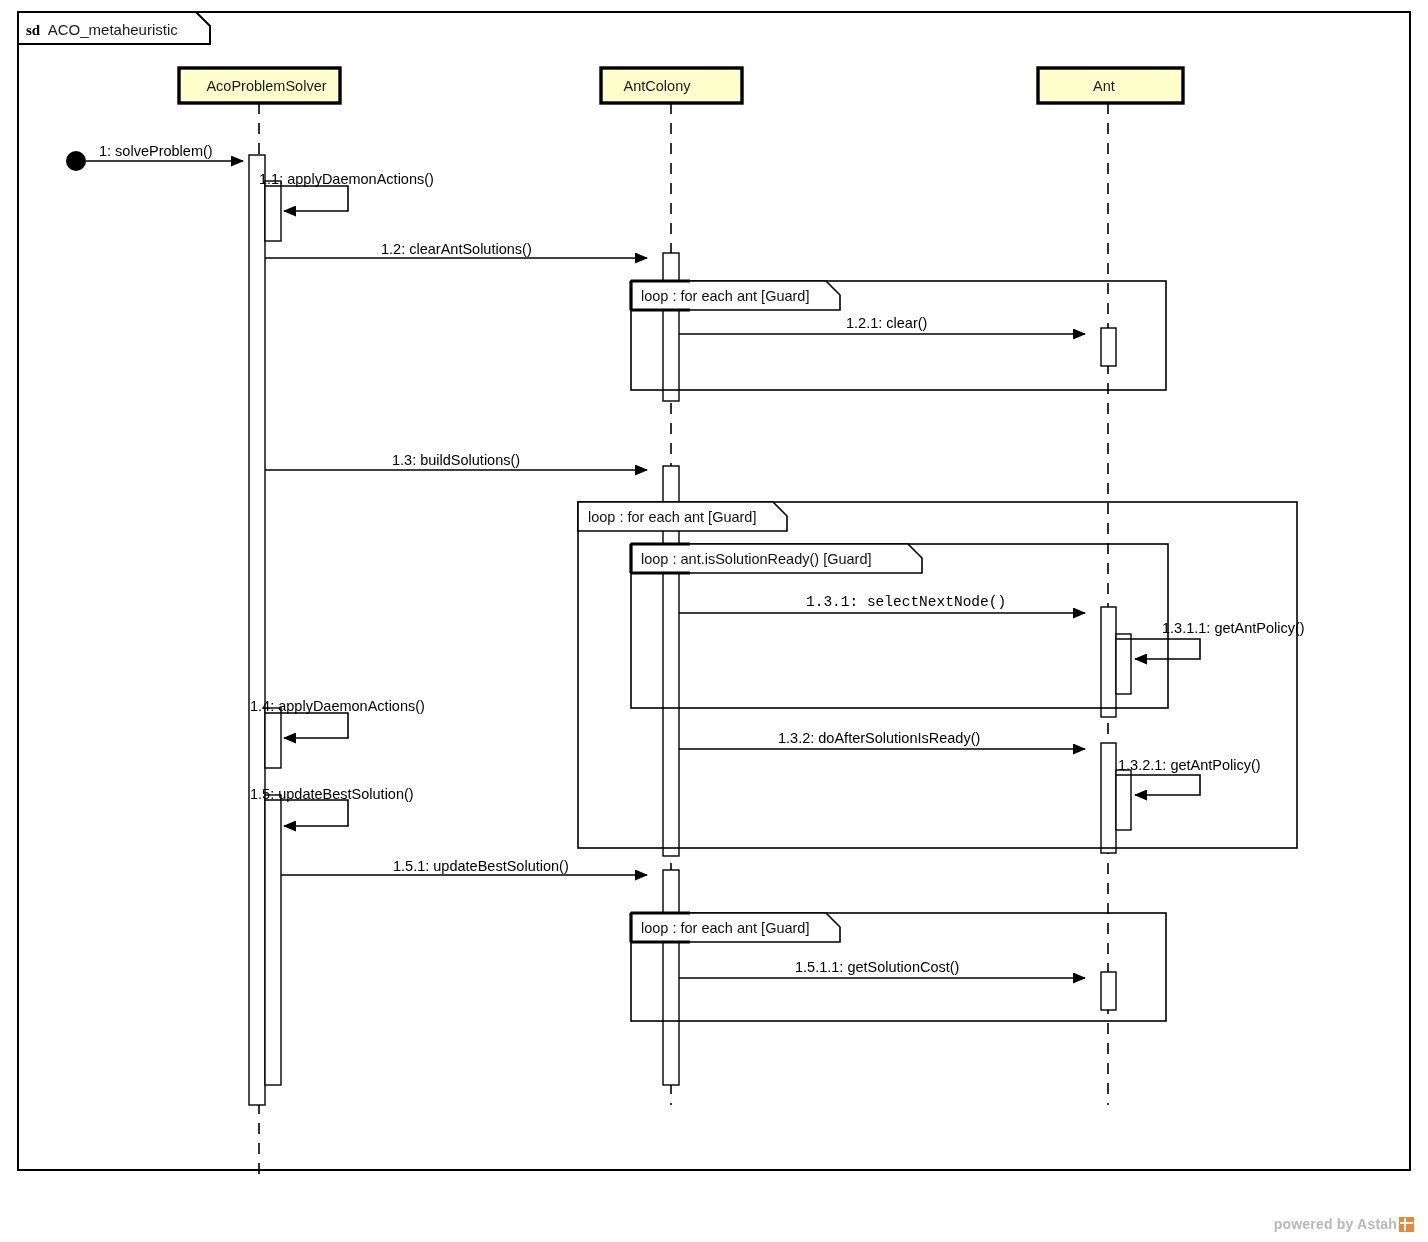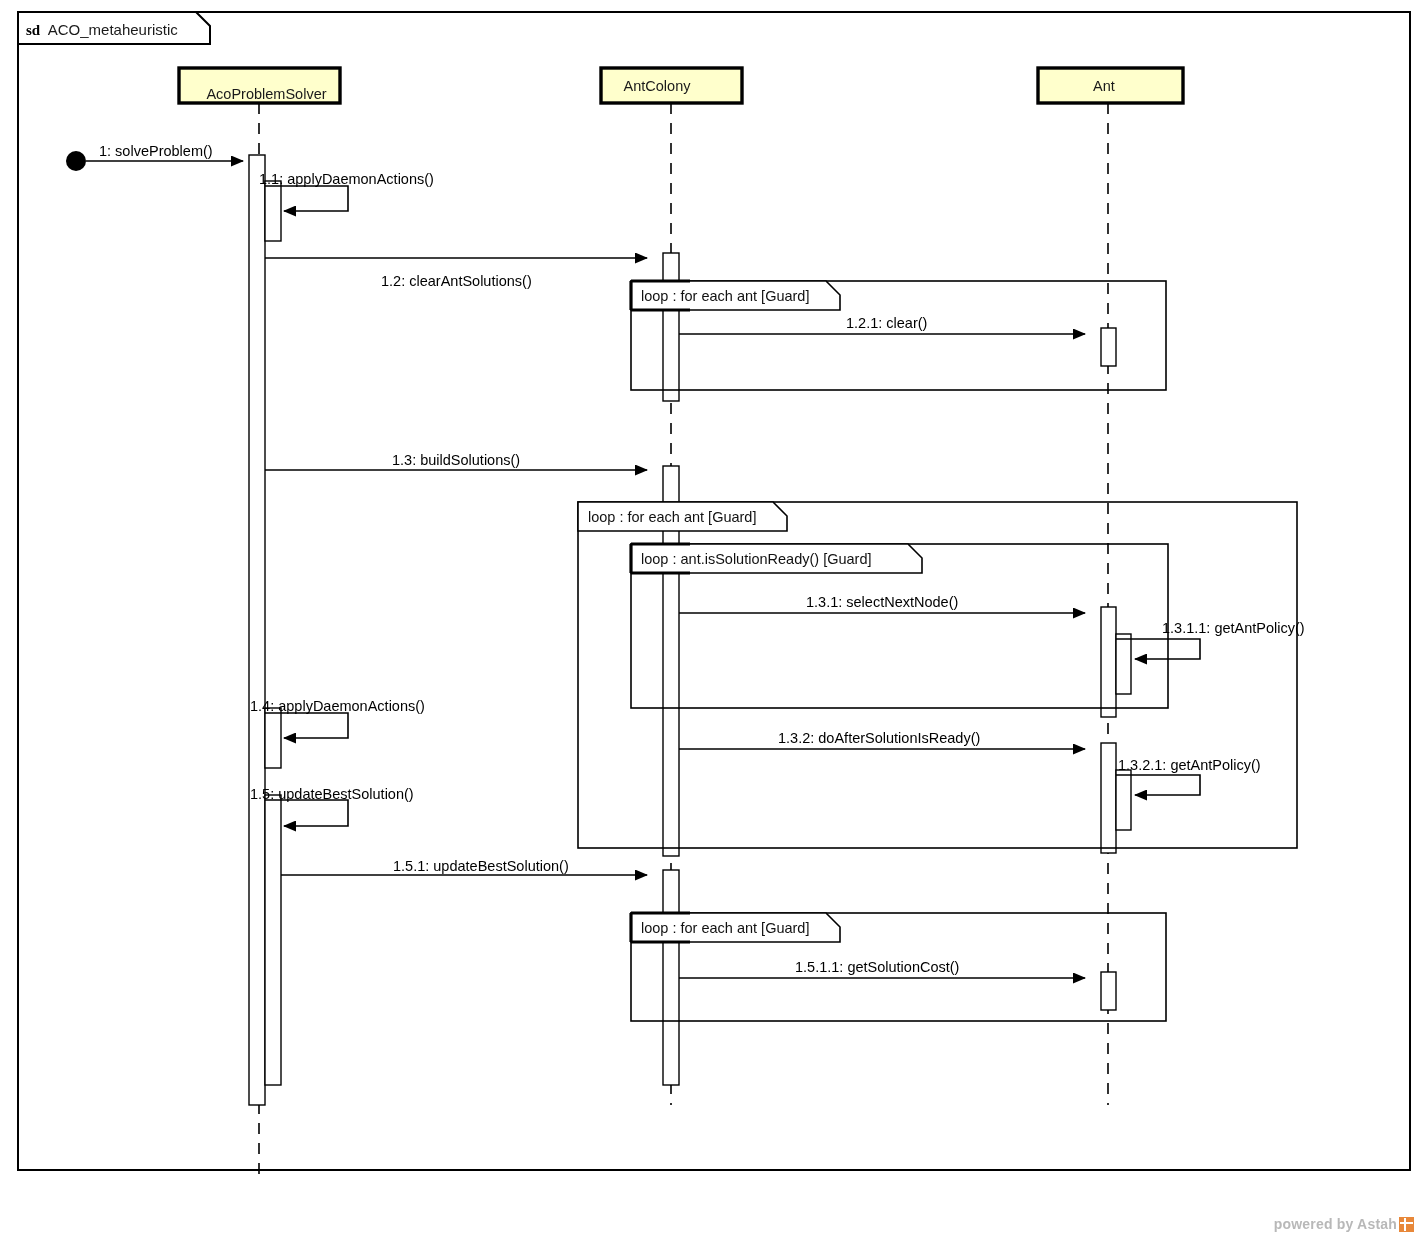--- a/index.html
+++ b/index.html
@@ -216,30 +216,30 @@
   <g>
     <line x1="679" y1="978" x2="1085" y2="978" stroke="#000" stroke-width="1.6" marker-end="url(#filledArrow)"></line>
   </g>
 </svg>
 
 <div class="frame-name" style="left:26px; top:22px;">
   <b>sd</b>&nbsp;
   <span>ACO_metaheuristic</span>
 </div>
 
-<div class="lifeline-name" style="left:179px; top:87px; width:175px;">AcoProblemSolver</div>
+<div class="lifeline-name" style="left:179px; top:79px; width:175px;">AcoProblemSolver</div>
 <div class="lifeline-name" style="left:601px; top:79px; width:112px;">AntColony</div>
 <div class="lifeline-name" style="left:1038px; top:79px; width:132px;">Ant</div>
 
 <div class="lbl msg-lbl" style="left:99px; top:144px;">1: solveProblem()</div>
 <div class="lbl msg-lbl" style="left:259px; top:172px;">1.1: applyDaemonActions()</div>
-<div class="lbl msg-lbl" style="left:381px; top:242px;margin-top:32px;">1.2: clearAntSolutions()</div>
+<div class="lbl msg-lbl" style="left:381px; top:242px;">1.2: clearAntSolutions()</div>
 <div class="lbl msg-lbl" style="left:846px; top:316px;">1.2.1: clear()</div>
 <div class="lbl msg-lbl" style="left:392px; top:453px;">1.3: buildSolutions()</div>
-<div class="lbl msg-lbl" style="left:806px; top:595px;">1.3.1: selectNextNode()</div>
+<div class="lbl msg-lbl" style="left:806px; top:595px;font-family:Liberation Mono, monospace;">1.3.1: selectNextNode()</div>
 <div class="lbl msg-lbl" style="left:1118px; top:621px;padding-left:44px;">1.3.1.1: getAntPolicy()</div>
 <div class="lbl msg-lbl" style="left:250px; top:699px;">1.4: applyDaemonActions()</div>
 <div class="lbl msg-lbl" style="left:778px; top:731px;">1.3.2: doAfterSolutionIsReady()</div>
 <div class="lbl msg-lbl" style="left:1118px; top:758px;">1.3.2.1: getAntPolicy()</div>
 <div class="lbl msg-lbl" style="left:250px; top:787px;">1.5: updateBestSolution()</div>
 <div class="lbl msg-lbl" style="left:393px; top:859px;">1.5.1: updateBestSolution()</div>
 <div class="lbl msg-lbl" style="left:795px; top:960px;">1.5.1.1: getSolutionCost()</div>
 
 <div class="frag-lbl" style="left:641px; top:289px;">loop : for each ant  [Guard]</div>
 <div class="frag-lbl" style="left:588px; top:510px;">loop : for each ant  [Guard]</div>

